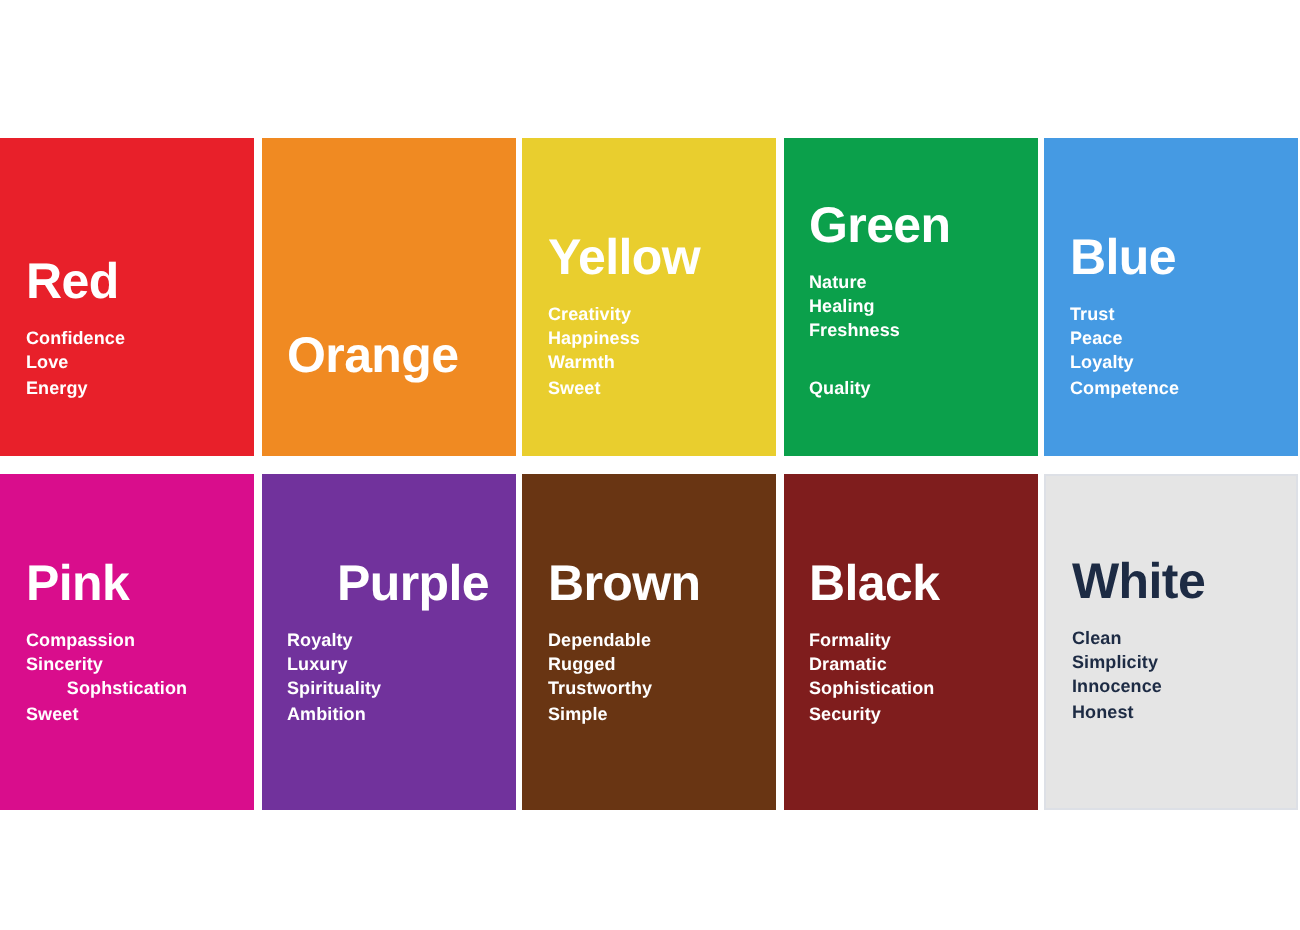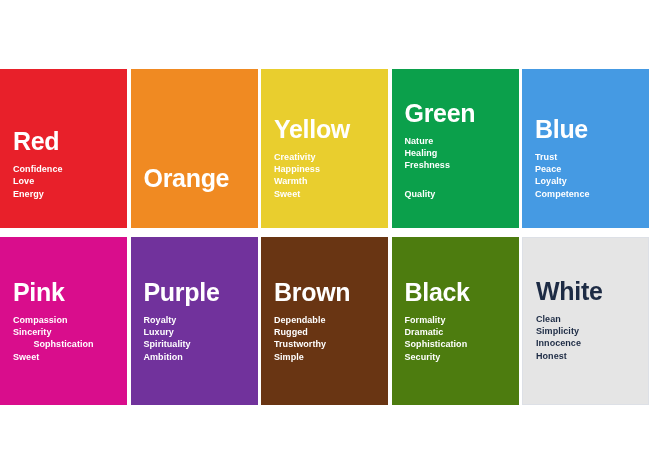--- a/index.html
+++ b/index.html
@@ -128,40 +128,40 @@
       <div class="card-title" style="color: rgb(255, 255, 255);">Pink</div>
       <ul class="card-traits">
         <li style="color: rgb(255, 255, 255);">Compassion</li>
         <li style="color: rgb(255, 255, 255);">Sincerity</li>
         <li style="color: rgb(255, 255, 255); text-align: center;">Sophstication</li>
         <li style="color: rgb(255, 255, 255);">Sweet</li>
       </ul>
     </div>
 
     <div class="card row2" style="background: rgb(113, 50, 156);">
-      <div class="card-title" style="color: rgb(255, 255, 255);">Purple</div>
+      <div class="card-title" style="color: rgb(255, 255, 255); text-align: right;">Purple</div>
       <ul class="card-traits">
         <li style="color: rgb(255, 255, 255);">Royalty</li>
         <li style="color: rgb(255, 255, 255);">Luxury</li>
         <li style="color: rgb(255, 255, 255);">Spirituality</li>
         <li style="color: rgb(255, 255, 255);">Ambition</li>
       </ul>
     </div>
 
     <div class="card row2" style="background: rgb(105, 53, 19);">
       <div class="card-title" style="color: rgb(255, 255, 255);">Brown</div>
       <ul class="card-traits">
         <li style="color: rgb(255, 255, 255);">Dependable</li>
         <li style="color: rgb(255, 255, 255);">Rugged</li>
         <li style="color: rgb(255, 255, 255);">Trustworthy</li>
         <li style="color: rgb(255, 255, 255);">Simple</li>
       </ul>
     </div>
 
-    <div class="card row2" style="background: #4d7c0f; justify-content: flex-end;">
+    <div class="card row2" style="background: #7f1d1d; justify-content: flex-end;">
       <div class="card-title" style="color: rgb(255, 255, 255);">Black</div>
       <ul class="card-traits">
         <li style="color: rgb(255, 255, 255);">Formality</li>
         <li style="color: rgb(255, 255, 255);">Dramatic</li>
         <li style="color: rgb(255, 255, 255);">Sophistication</li>
         <li style="color: rgb(255, 255, 255);">Security</li>
       </ul>
     </div>
 
     <div class="card row2 light" style="background: #e5e5e5; border: 1px solid rgb(221, 224, 230);">

